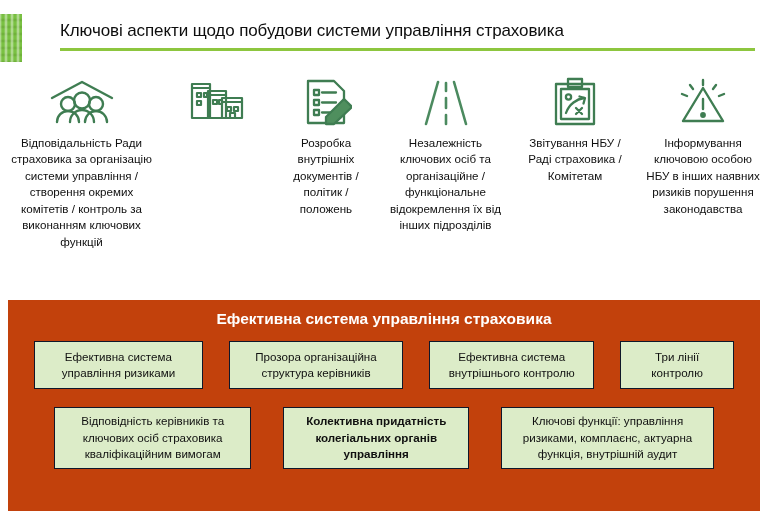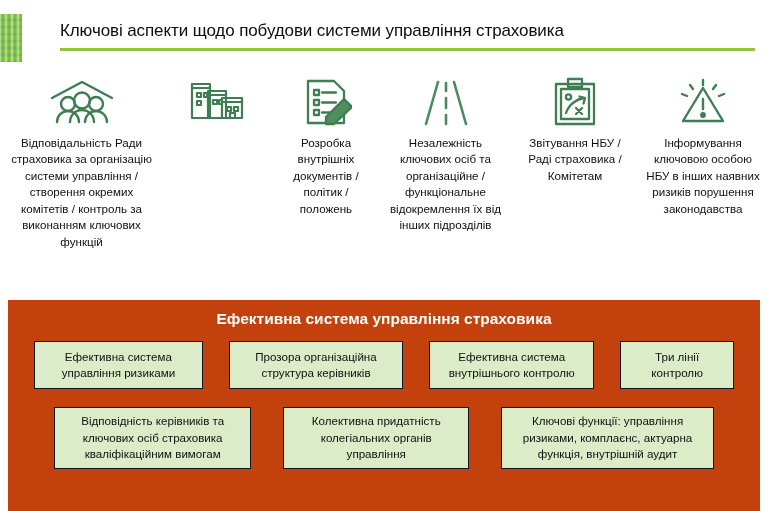--- a/index.html
+++ b/index.html
@@ -131,21 +131,21 @@
     justify-content: center;
     box-sizing: border-box;
     white-space: pre-line;
     padding: 6px 18px;
   }
   #chip-r1-0 { width: 176px; height: 48px; }
   #chip-r1-1 { width: 182px; height: 48px; }
   #chip-r1-2 { width: 172px; height: 48px; }
   #chip-r1-3 { width: 118px; height: 48px; }
   #chip-r2-0 { width: 202px; height: 62px; }
-  #chip-r2-1 { width: 190px; height: 62px; }
+  #chip-r2-1 { width: 190px; height: 62px; font-weight: bold; }
   #chip-r2-2 { width: 218px; height: 62px; }
 </style>
 </head>
 <body>
 
 <div id="logo-mark"></div>
 
 <div id="title-block">
   <div id="page-title">Ключові аспекти щодо побудови системи управління страховика</div>
   <div id="title-rule"></div>

